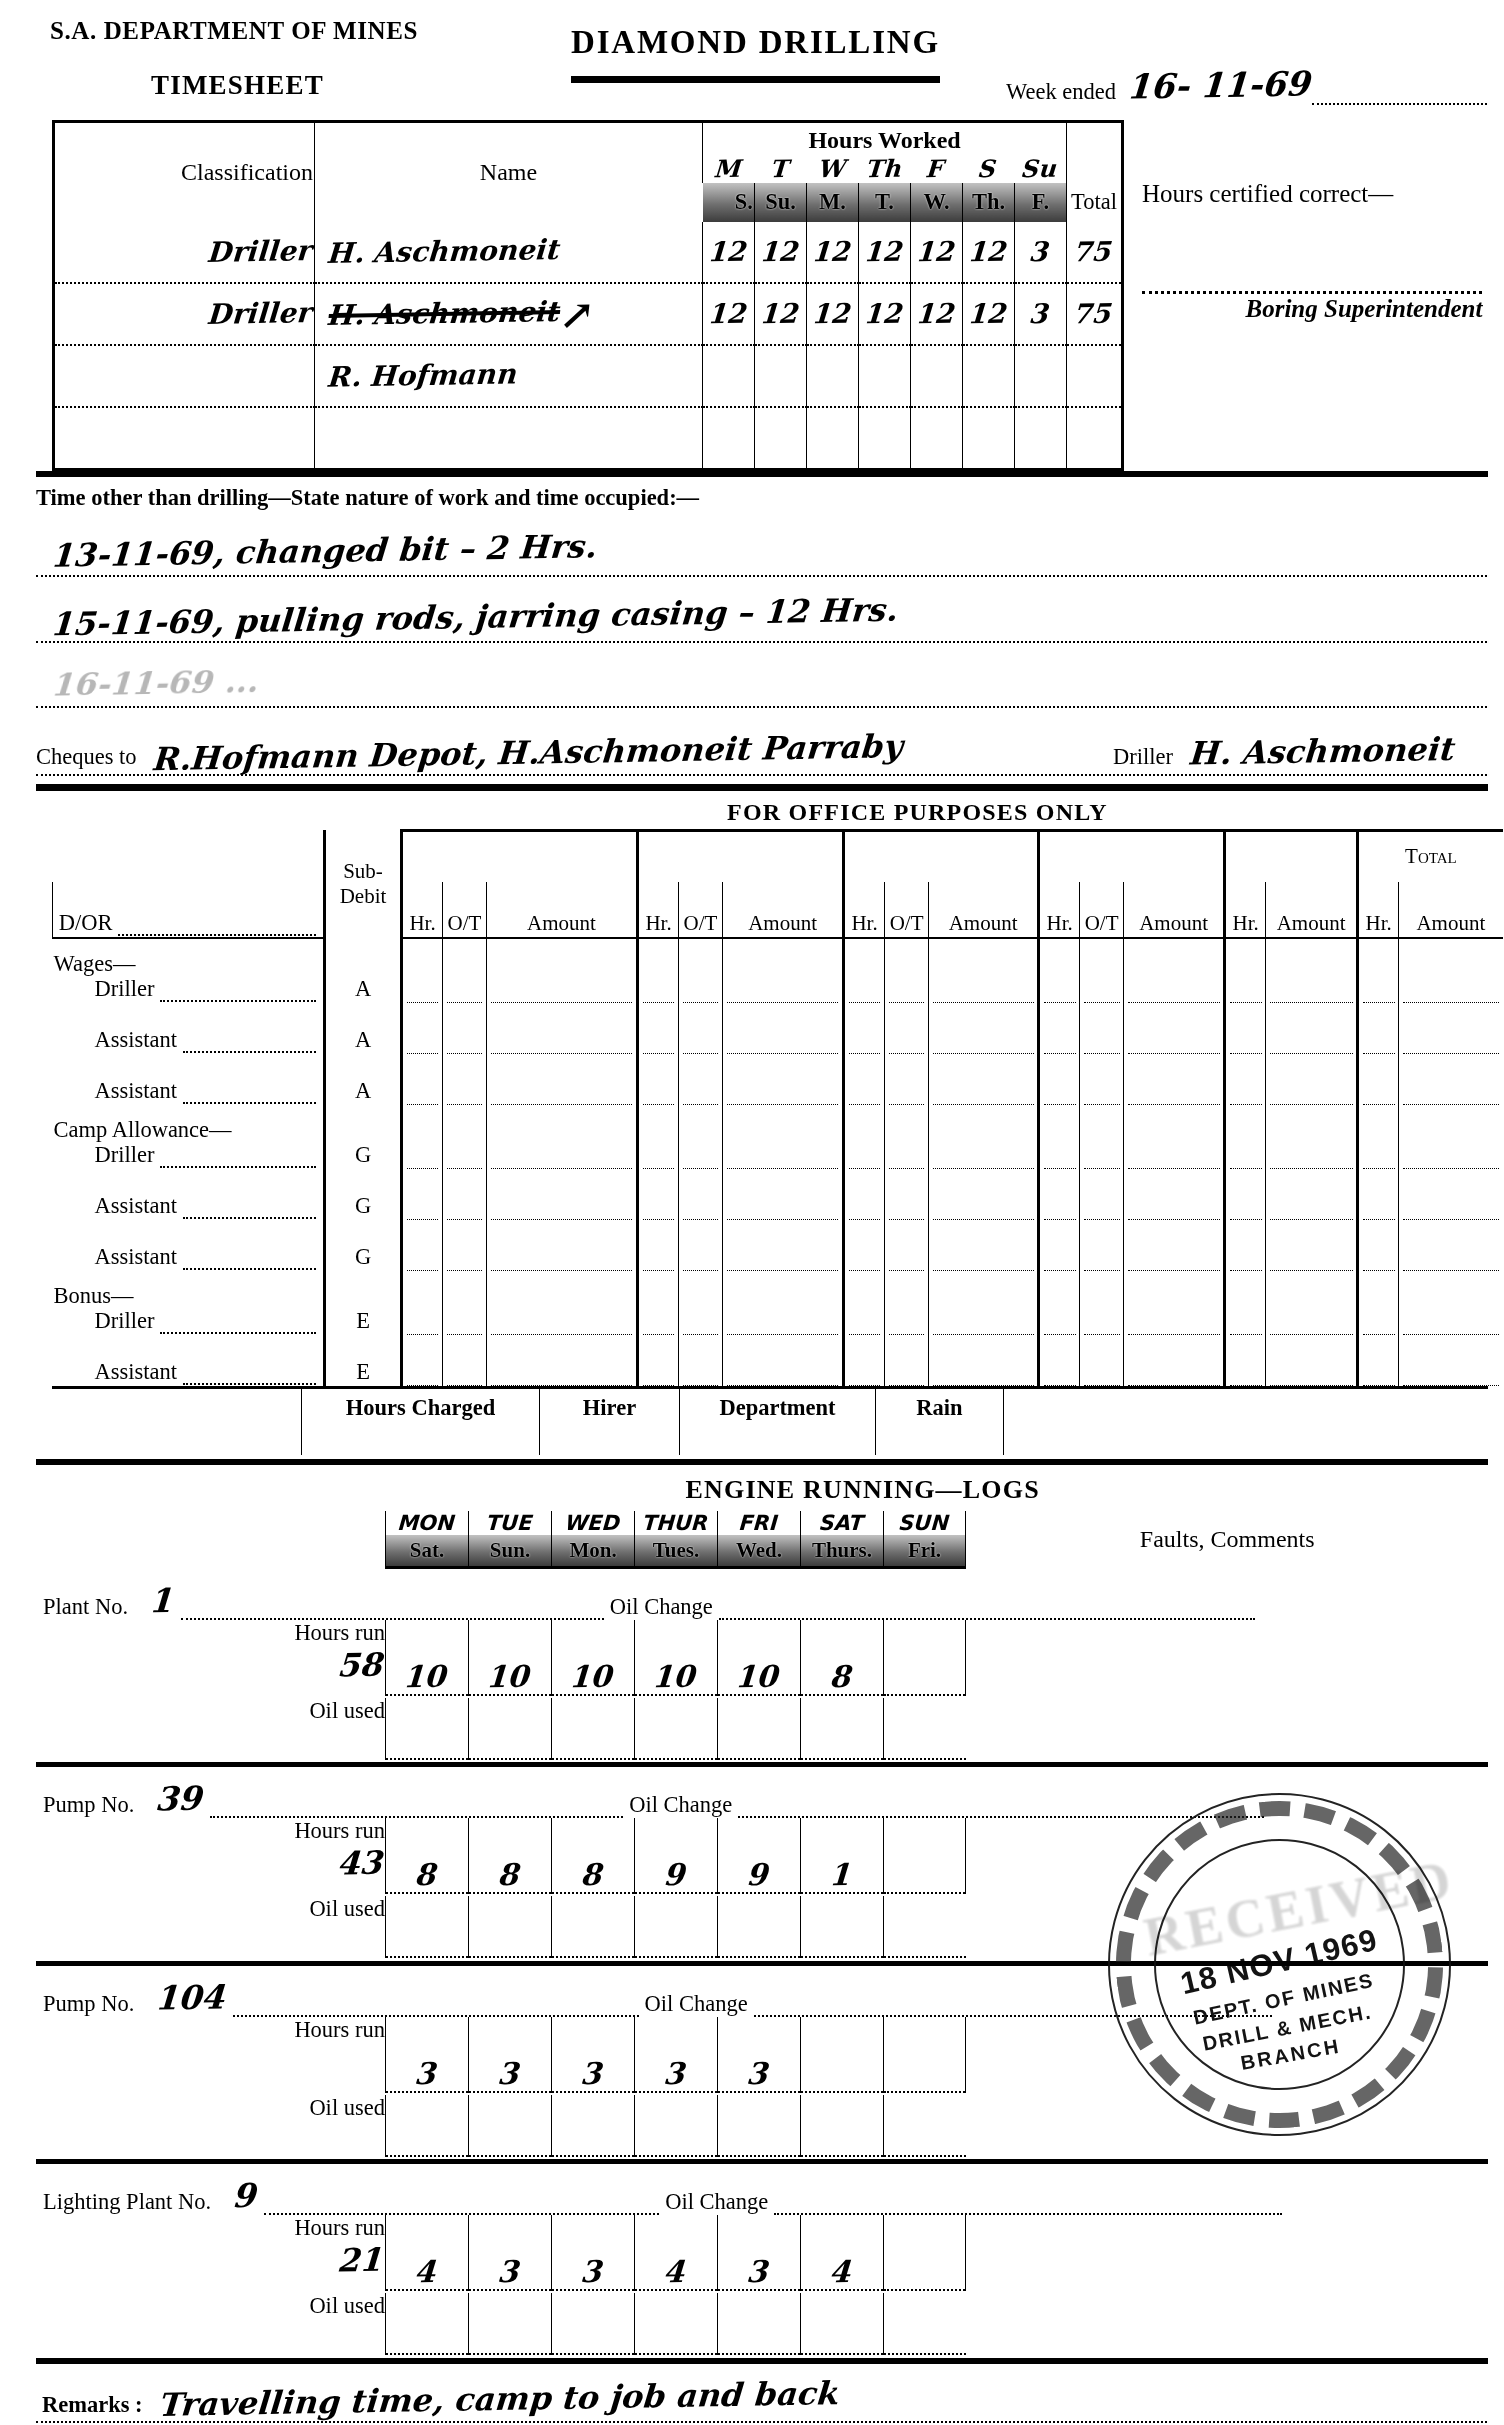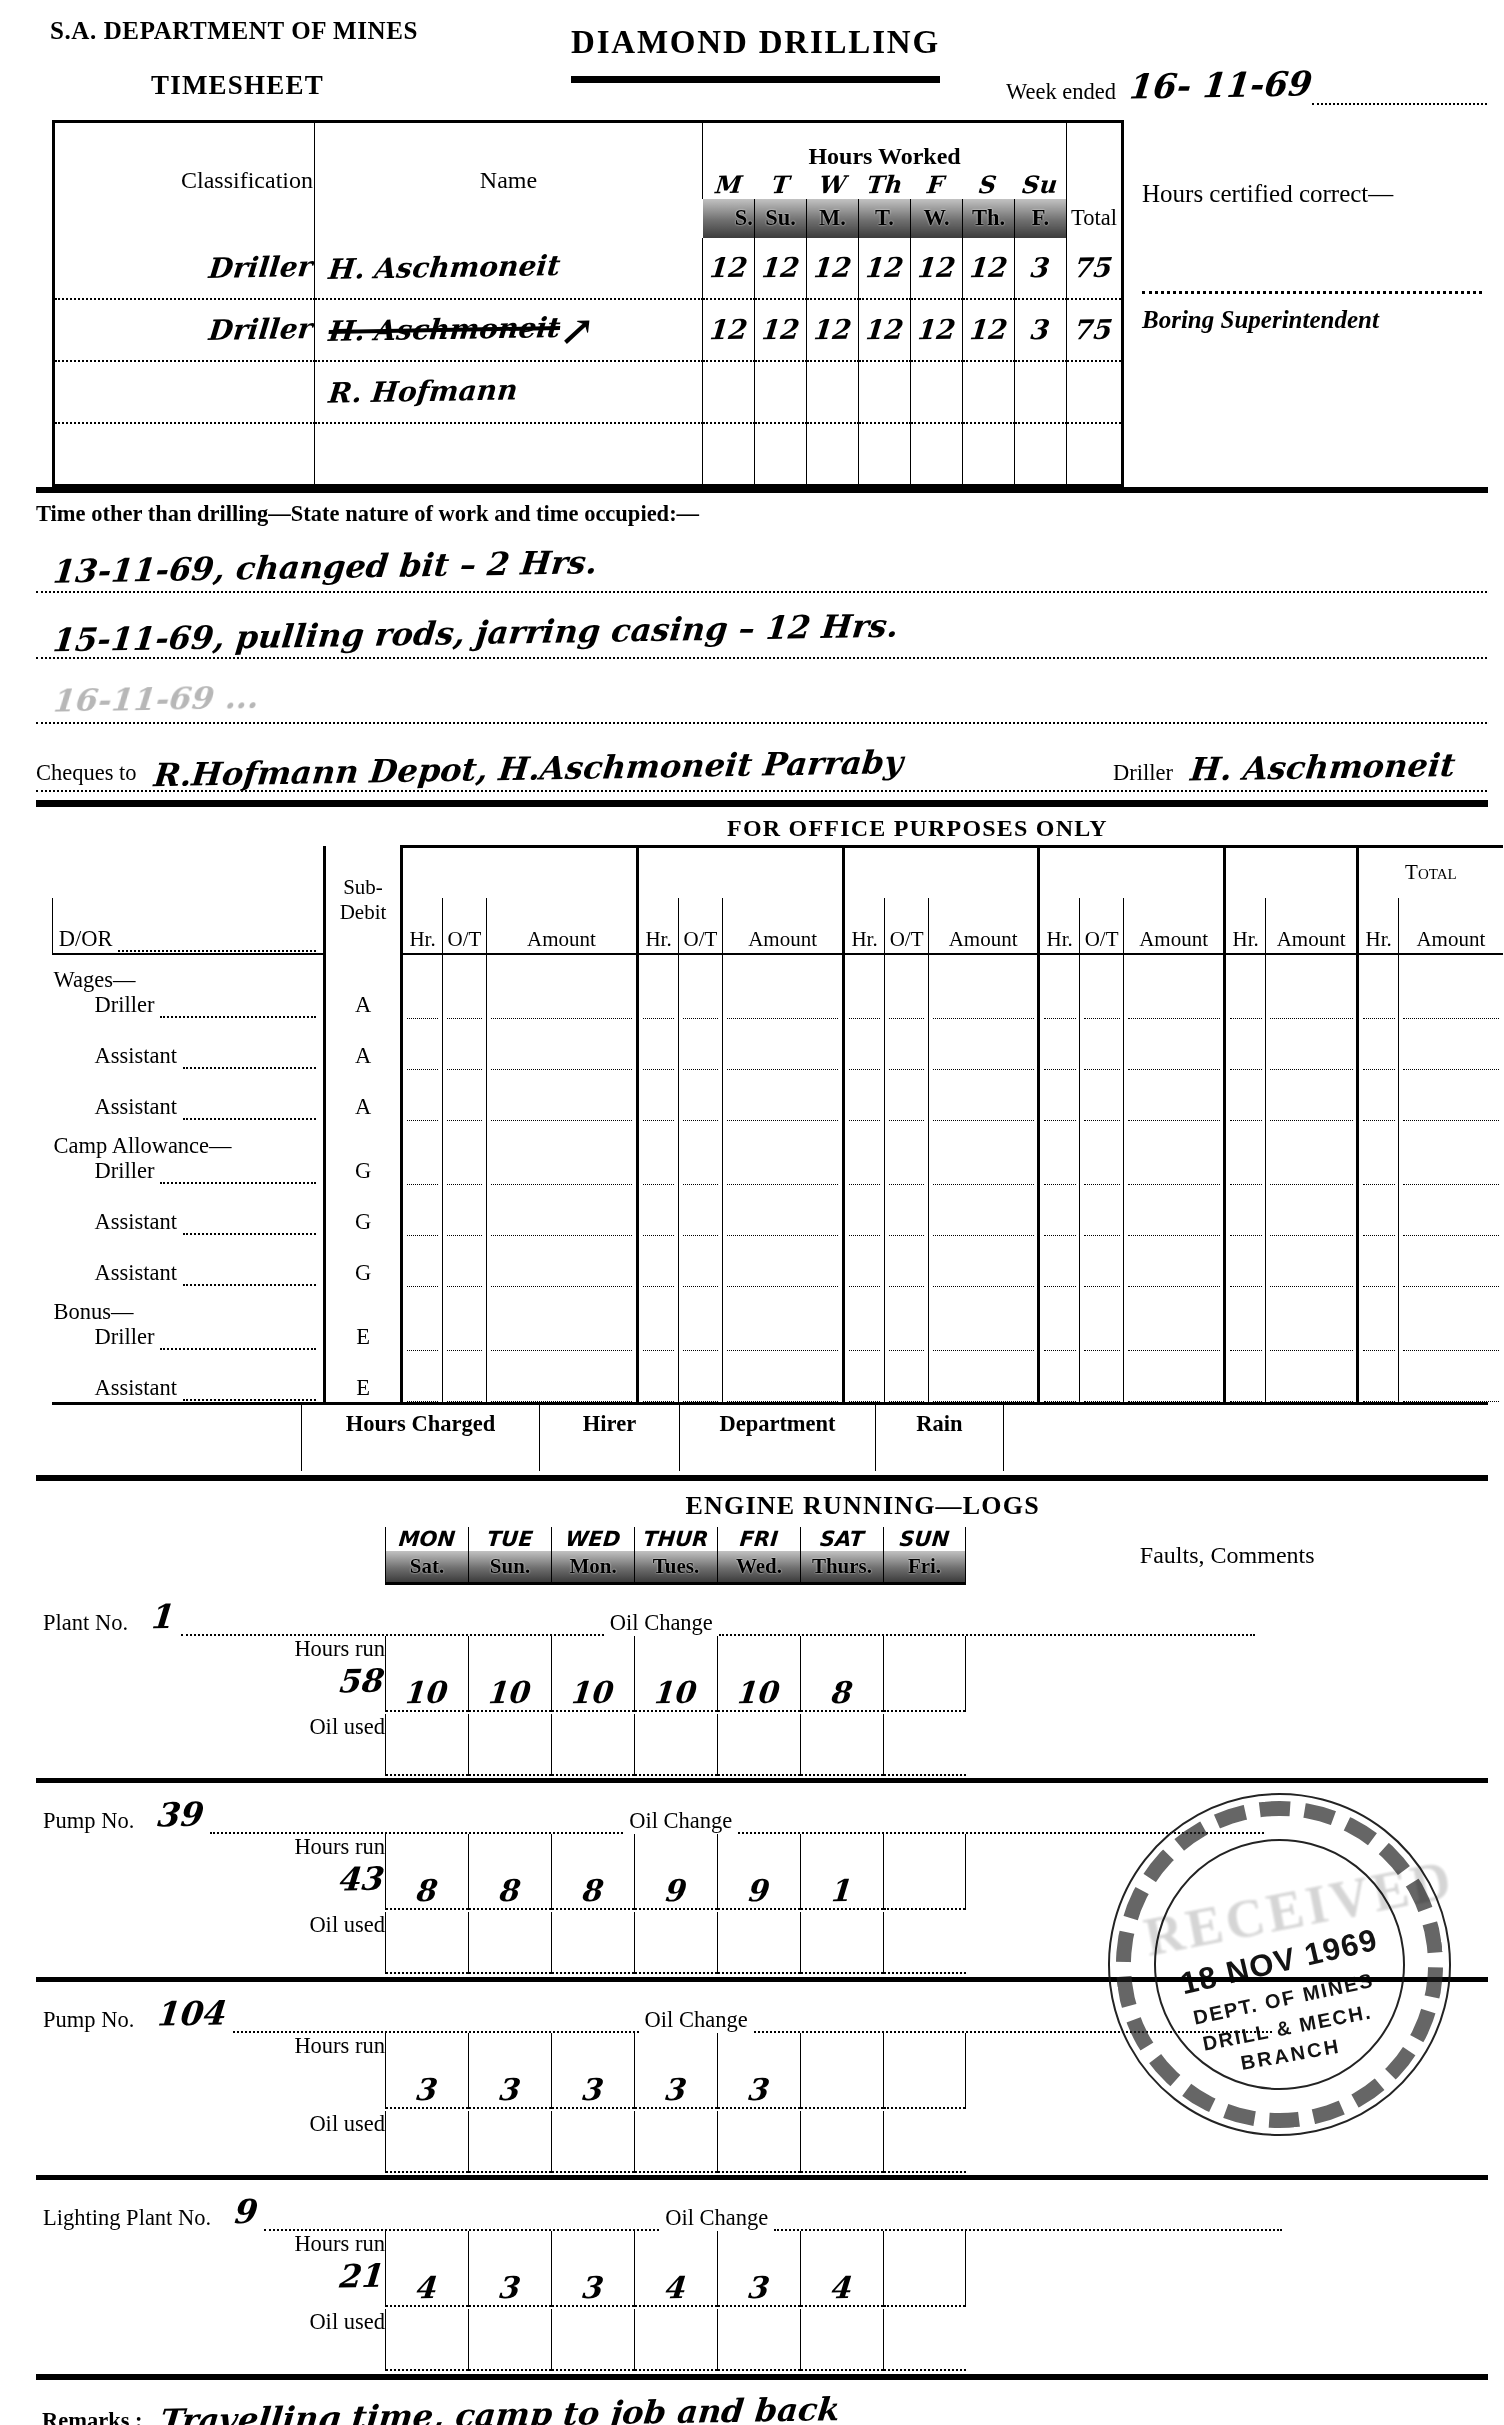--- a/index.html
+++ b/index.html
@@ -28,34 +28,34 @@
   .weekended{position:absolute;left:1006px;top:65px;right:18px;display:flex;align-items:flex-end;}
   .weekended .hw{font-size:34px;margin-left:14px;}
   .weekended .wl{border-bottom:2.4px dotted #000;flex:1;}
   
   .hours-section{display:flex;margin:0 16.6px 0 52px;}
   table.hours-table{border-collapse:collapse;table-layout:fixed;width:1066px;border:3px solid #000;}
   .hours-table td{border-left:1.8px solid #000;vertical-align:middle;overflow:hidden;}
   .hours-table td:first-child{border-left:none;text-align:right;}
   .c-head{font-size:24px;text-align:center;}
   .hw-head{padding:0;}
-  .hwlabel{font-size:24px;font-weight:bold;text-align:center;padding-top:3.6px;margin-top:16px;}
+  .hwlabel{font-size:24px;font-weight:bold;text-align:center;padding-top:3.6px;}
   .hwletters{display:grid;grid-template-columns:repeat(7,1fr);text-align:center;}
   .hwletters .hw{font-size:24px;}
   .band-row td{height:37px;text-align:center;font-size:22.5px;}
   .total-head{font-size:24px;background:#fff;text-align:center;}
   .ht-body td{height:58px;border-bottom:2.4px dotted #000;}
   .cls,.nm{padding-left:14px;}
   .dv,.tv{text-align:center;}
   .struck{text-decoration:line-through;text-decoration-thickness:3.6px;}
   .arrow{font-size:41px;line-height:0;vertical-align:-6px;}
   .cert{flex:1;position:relative;padding:36px 6px 0 18px;}
   .cert-label{font-size:25px;margin-top:24px;}
   .cert-line{border-bottom:3px dotted #000;margin-top:83px;}
-  .cert-sub{font-size:25px;font-style:italic;font-weight:bold;text-align:left;margin-top:12px;}
+  .cert-sub{font-size:25px;font-style:italic;font-weight:bold;text-align:right;margin-top:1px;}
   
   .time-other{margin:8.3px 18px 0 36px;}
   .to-label{font-size:22.5px;font-weight:bold;}
   .tline{border-bottom:2.4px dotted #000;min-height:59px;display:flex;align-items:flex-end;padding:0 6px 4.7px 18px;}
   
   .cheques{margin:6px 18px 8.3px 36px;display:flex;align-items:flex-end;border-bottom:2.4px dotted #000;padding-bottom:3.6px;min-height:56px;}
   .cheques .print40{white-space:nowrap;}
   .chq-val{margin:0 18px;flex:1;}
   .sig{margin-left:18px;min-width:296px;}
   

